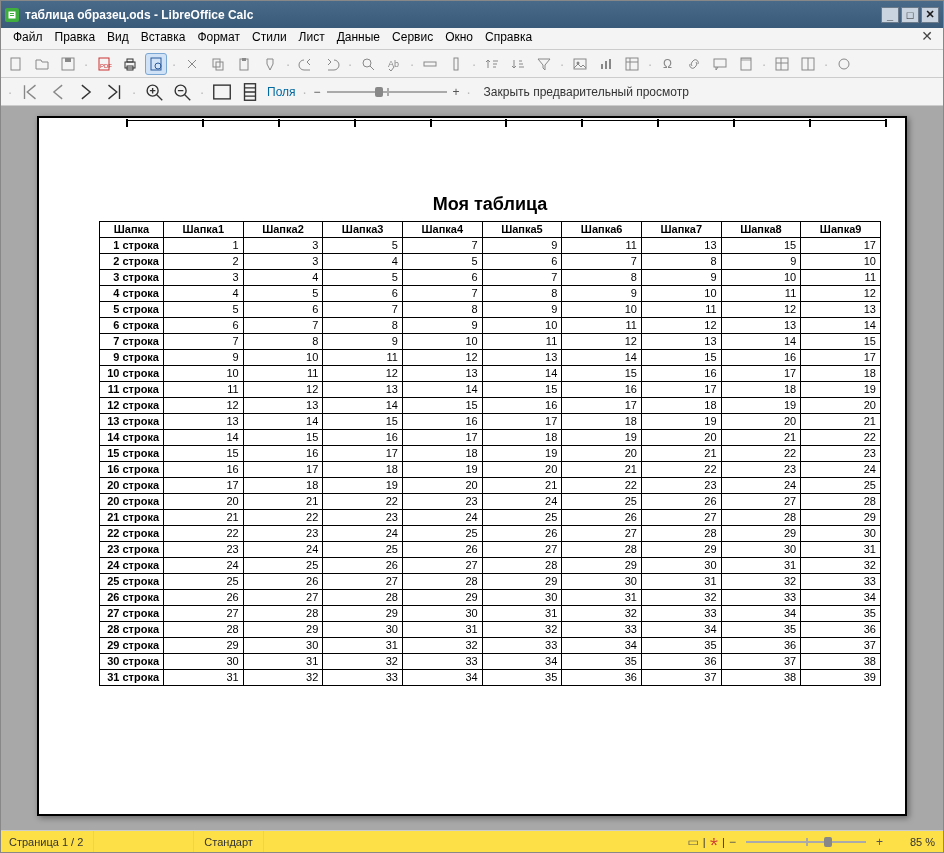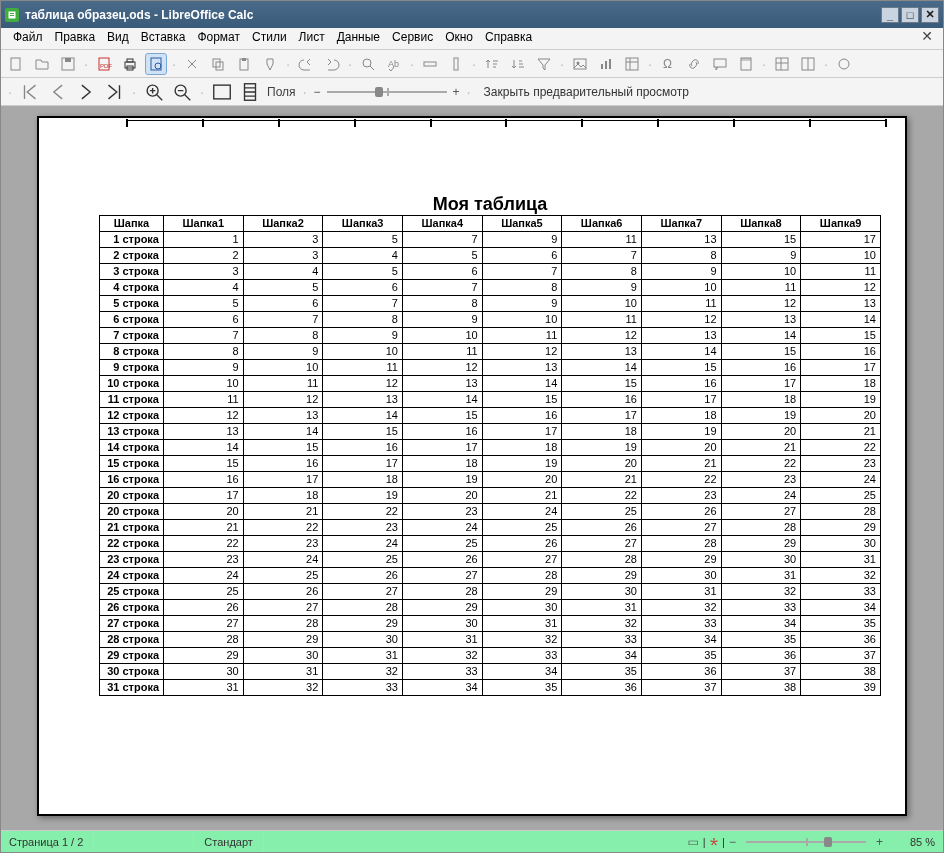--- a/index.html
+++ b/index.html
@@ -16,39 +16,39 @@
 .toolbar{height:28px;background:#f4f4f4;display:flex;align-items:center;padding:0 4px;border-bottom:1px solid #ccc;gap:4px}
 .toolbar .tbtn{width:22px;height:22px;display:flex;align-items:center;justify-content:center;color:#888;border-radius:3px}
 .toolbar .tbtn.enabled{color:#333;cursor:pointer}
 .toolbar .tbtn.toggled{background:#cfe2f6;border:1px solid #7aa7d4}
 .toolbar .sep{width:6px;text-align:center;color:#bbb;font-size:14px}
 .toolbar svg{width:16px;height:16px}
 .toolbar2{height:28px;background:#f4f4f4;display:flex;align-items:center;padding:0 6px;border-bottom:1px solid #ccc;gap:6px}
 .toolbar2 .sep{width:6px;text-align:center;color:#bbb;font-size:14px}
 .toolbar2 .tbtn{width:22px;height:22px;display:flex;align-items:center;justify-content:center;color:#888;border-radius:3px}
 .toolbar2 .tbtn.enabled{color:#333;cursor:pointer}
-.toolbar2 .label{font-size:12px;color:#404040}
+.toolbar2 .label{font-size:12px;color:#0369a1}
 .toolbar2 .zoom{display:flex;align-items:center;gap:6px;color:#555}
 .toolbar2 .zline{width:120px;height:2px;background:#aaa;position:relative}
 .toolbar2 .zline:before{content:"";position:absolute;left:50%;top:-3px;width:2px;height:8px;background:#aaa}
 .toolbar2 .zline .zh{width:8px;height:10px;background:#888;position:absolute;top:-4px;left:40%;border-radius:2px}
 .toolbar2 .closeprev{font-size:12px;color:#333;padding:0 6px;cursor:pointer}
 .workspace{flex:1;background:#a8a8a8;overflow:auto;position:relative;display:flex;justify-content:center;padding:10px}
 .page{width:870px;height:700px;background:#fff;border:2px solid #000;box-shadow:2px 2px 6px rgba(0,0,0,.4);position:relative}
 .ruler-top{position:absolute;top:2px;left:88px;right:18px;height:12px;border-top:1px solid #000;display:flex;justify-content:space-between}
 .ruler-top .tick{width:1px;height:0;position:relative}
 .ruler-top .tick:before{content:"";position:absolute;top:-2px;left:-1px;width:2px;height:8px;background:#000}
 .tablewrap{position:absolute;top:76px;left:60px;right:24px}
-.tablewrap h2{text-align:center;font-size:18px;font-weight:bold;margin-bottom:0}
+.tablewrap h2{text-align:center;font-size:18px;font-weight:bold;margin-bottom:6px}
 table.datatab{border-collapse:collapse;width:100%;font-size:11px}
 table.datatab th,table.datatab td{border:1px solid #000;padding:0 4px;height:15px;line-height:15px;white-space:nowrap;overflow:hidden}
 table.datatab th{font-weight:bold;text-align:center;background:#fff}
 table.datatab td.num{text-align:right}
 table.datatab td.rowhead{text-align:right;font-weight:bold;width:64px}
-.statusbar{height:22px;background:#86efac;border-top:1px solid #ccc;display:flex;align-items:center;padding:0 8px;font-size:11px;color:#333}
+.statusbar{height:22px;background:#fde047;border-top:1px solid #ccc;display:flex;align-items:center;padding:0 8px;font-size:11px;color:#333}
 .statusbar .seg{padding:0 10px;border-right:1px solid #ccc;height:100%;display:flex;align-items:center}
 .statusbar .seg:first-child{padding-left:0}
 .statusbar .spacer{flex:1}
 .statusbar .zline{width:120px;height:2px;background:#aaa;margin:0 6px;position:relative}
 .statusbar .zline:before{content:"";position:absolute;left:50%;top:-3px;width:2px;height:8px;background:#aaa}
 .statusbar .zh{width:8px;height:10px;background:#888;position:absolute;top:-4px;left:65%;border-radius:2px}
 .statusbar .zicon{color:#555;font-size:12px;padding:0 4px}
 </style>
 </head>
 <body>
@@ -432,32 +432,20 @@
               <td class="num">8</td>
               <td class="num">9</td>
               <td class="num">10</td>
               <td class="num">11</td>
               <td class="num">12</td>
               <td class="num">13</td>
               <td class="num">14</td>
               <td class="num">15</td>
             </tr>
             <tr>
-              <td class="rowhead">8 строка</td>
-              <td class="num">8</td>
-              <td class="num">9</td>
-              <td class="num">10</td>
-              <td class="num">11</td>
-              <td class="num">12</td>
-              <td class="num">13</td>
-              <td class="num">14</td>
-              <td class="num">15</td>
-              <td class="num">16</td>
-            </tr>
-            <tr>
               <td class="rowhead">9 строка</td>
               <td class="num">9</td>
               <td class="num">10</td>
               <td class="num">11</td>
               <td class="num">12</td>
               <td class="num">13</td>
               <td class="num">14</td>
               <td class="num">15</td>
               <td class="num">16</td>
               <td class="num">17</td>

